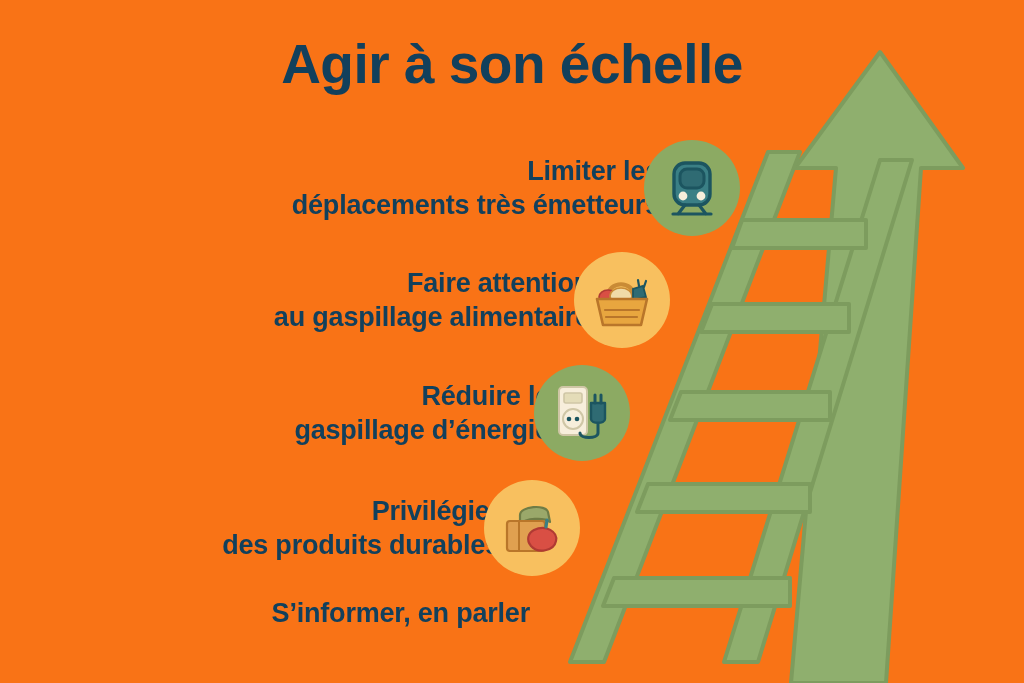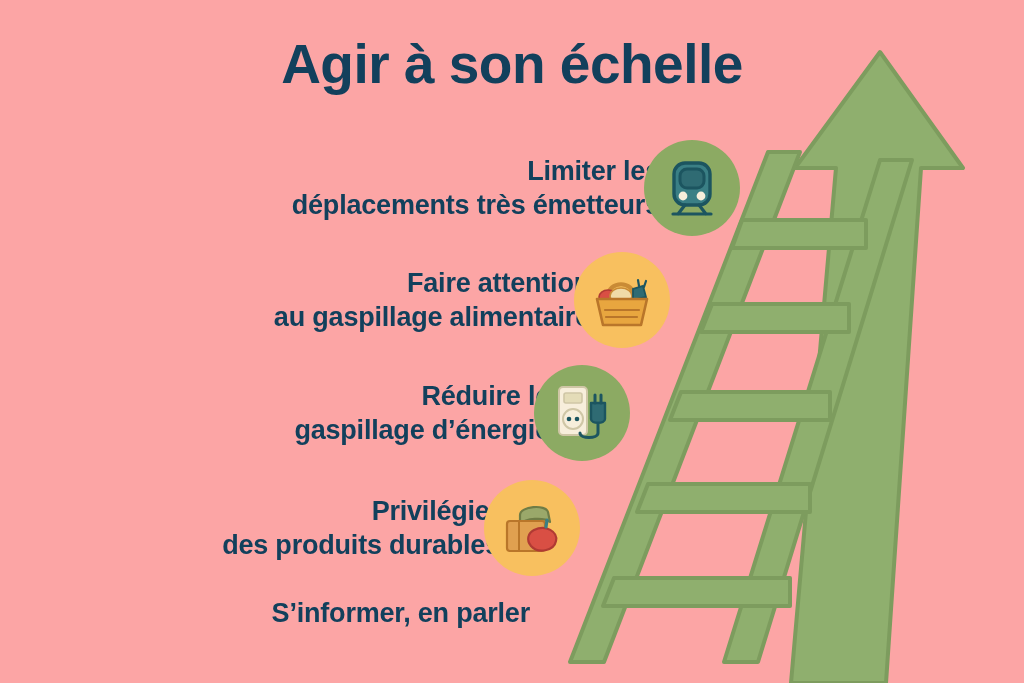--- a/index.html
+++ b/index.html
@@ -4,21 +4,21 @@
 <style>
   html, body {
     margin: 0;
     padding: 0;
     background: #fdf6e3;
   }
   #page {
     position: relative;
     width: 1024px;
     height: 683px;
-    background: #fca5a5;
+    background: #f97316;
     overflow: hidden;
     font-family: "Liberation Sans", sans-serif;
   }
 
   
   #graphic {
     position: absolute;
     left: 0;
     top: 0;
     width: 1024px;

